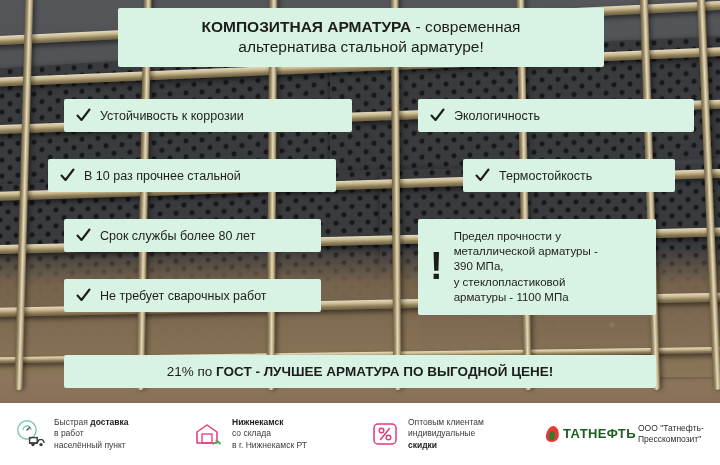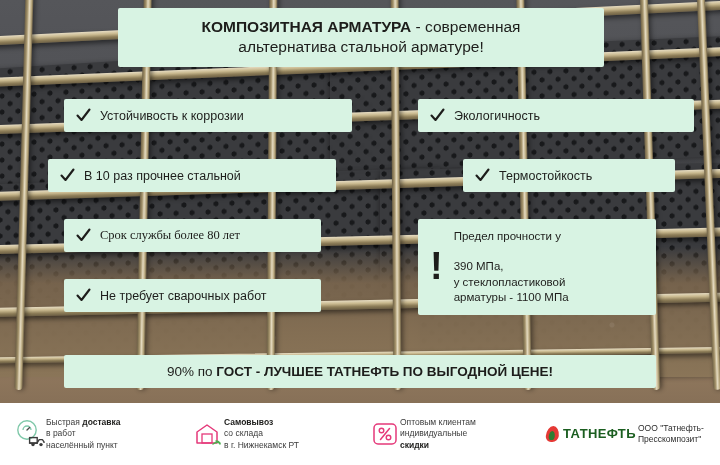--- a/index.html
+++ b/index.html
@@ -130,21 +130,21 @@
   .item .tick {
     flex: 0 0 auto;
     width: 15px; height: 15px;
     position: relative;
   }
   .item .tick svg { display: block; }
   .item .txt { white-space: nowrap; }
 
   .i1 { left: 64px;  top: 99px;  width: 288px; align-items: flex-end; }
   .i2 { left: 48px;  top: 159px; width: 288px; }
-  .i3 { left: 64px;  top: 219px; width: 257px; font-family: Liberation Serif, serif; }
+  .i3 { left: 64px;  top: 219px; width: 257px; }
   .i4 { left: 64px;  top: 279px; width: 257px; }
   .i5 { left: 418px; top: 99px;  width: 276px; }
   .i6 { left: 418px; top: 159px; width: 212px; margin-left: 45px; }
 
   .note {
     position: absolute;
     left: 418px; top: 219px;
     width: 238px;
     display: flex;
     align-items: center;
@@ -182,20 +182,21 @@
     left: 0; right: 0; bottom: 0;
     height: 62px;
     background: #ffffff;
     display: flex;
     align-items: center;
     padding: 0 16px;
   }
   .fcell {
     display: flex;
     align-items: center;
+    gap: 8px;
     font-size: 8.5px;
     color: #3b3b3b;
     line-height: 1.35;
   }
   .fcell .ftext b { color: #1d1d1b; }
   .fc1 { width: 178px; }
   .fc2 { width: 176px; }
   .fc3 { width: 176px; }
   .fc4 { flex: 1; justify-content: flex-end; }
 
@@ -313,29 +314,29 @@
             <path d="M1.5 7.5 L5.5 12 L13.5 1.5" fill="none" stroke="#1d1d1b" stroke-width="2.1" stroke-linecap="round" stroke-linejoin="round"></path>
           </svg>
       </span>
       <span class="txt">Термостойкость</span>
     </div>
 
     <div class="note mint">
       <span class="bang">!</span>
       <span>
         <span>Предел прочности у</span><br>
-        <br>
+        <span>металлической арматуры -</span><br>
         <span>390 МПа,</span><br>
         <span>у стеклопластиковой</span><br>
         <span>арматуры - 1100 МПа</span>
       </span>
     </div>
 
     <div class="banner mint">
-      <span class="reg">90% по </span><span>ГОСТ</span><span> - ЛУЧШЕЕ ТАТНЕФТЬ ПО ВЫГОДНОЙ ЦЕНЕ!</span>
+      <span class="reg">21% по </span><span>ГОСТ</span><span> - ЛУЧШЕЕ АРМАТУРА ПО ВЫГОДНОЙ ЦЕНЕ!</span>
     </div>
   </div>
 
   <div class="footer">
 
     <div class="fcell fc1">
       <span class="ficon">
         <svg width="30" height="30" viewBox="0 0 30 30">
           <circle cx="11" cy="11" r="9.2" fill="none" stroke="#7fc8a9" stroke-width="1.4"></circle>
           <path d="M7 11 a4 4 0 0 1 8 0" fill="none" stroke="#7fc8a9" stroke-width="1.3"></path>
@@ -356,21 +357,21 @@
     <div class="fcell fc2">
       <span class="ficon">
         <svg width="30" height="30" viewBox="0 0 30 30">
           <path d="M3 13 L13 6 L23 13 V24 H3 Z" fill="none" stroke="#e5397a" stroke-width="1.5" stroke-linejoin="round"></path>
           <rect x="8" y="15" width="10" height="9" fill="none" stroke="#e5397a" stroke-width="1.3"></rect>
           <path d="M19 25 q4-3 7-1" fill="none" stroke="#4caf50" stroke-width="1.4" stroke-linecap="round"></path>
           <path d="M22 22 q3 0 4 3" fill="none" stroke="#4caf50" stroke-width="1.4" stroke-linecap="round"></path>
         </svg>
       </span>
       <span class="ftext">
-        <b>Самовывоз</b><br>
+        <b>Нижнекамск</b><br>
         <span>со склада</span><br>
         <span>в г. Нижнекамск РТ</span>
       </span>
     </div>
 
     <div class="fcell fc3">
       <span class="ficon">
         <svg width="30" height="30" viewBox="0 0 30 30">
           <rect x="4" y="5" width="22" height="20" rx="4" fill="none" stroke="#e5397a" stroke-width="1.5"></rect>
           <circle cx="11.5" cy="11.5" r="2.3" fill="none" stroke="#e5397a" stroke-width="1.4"></circle>

